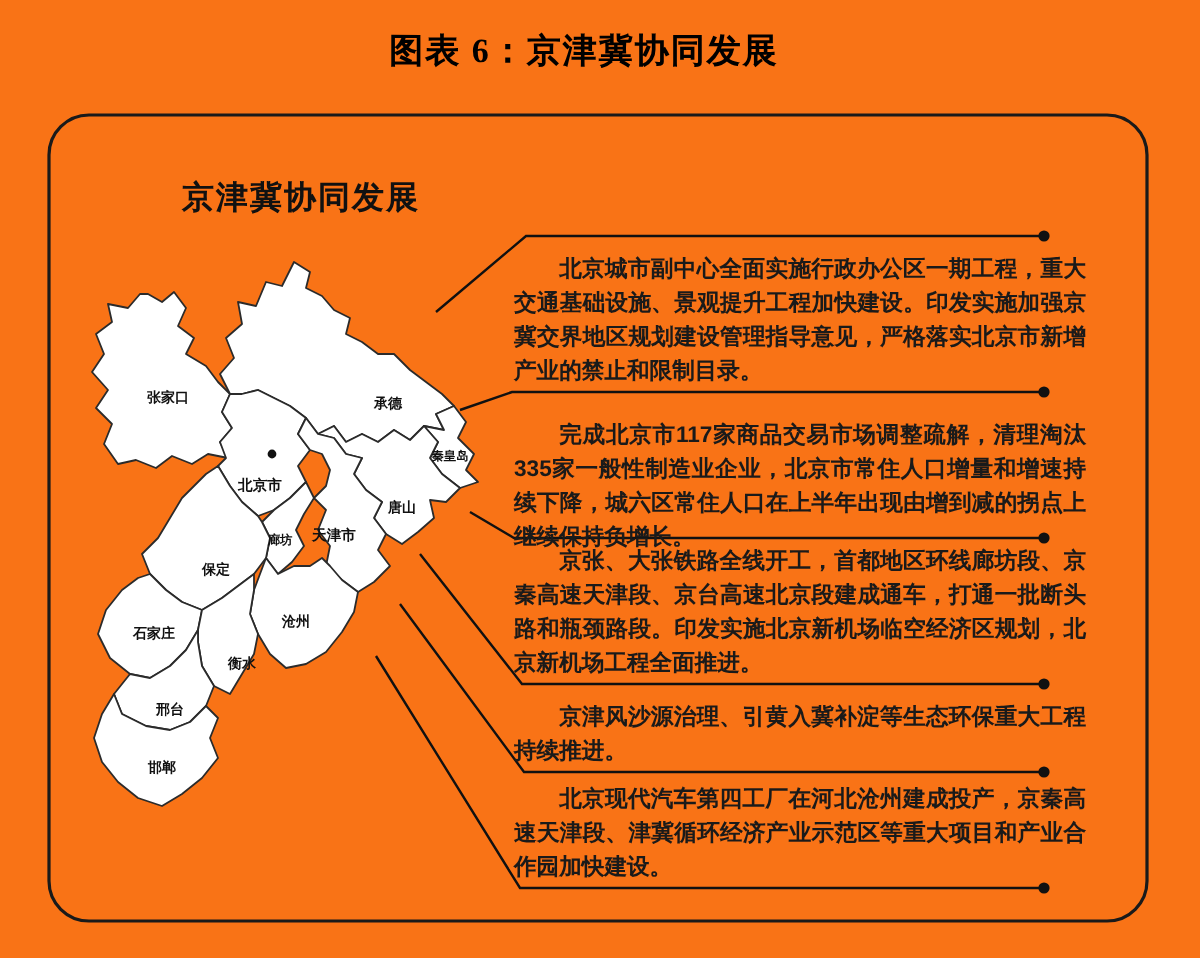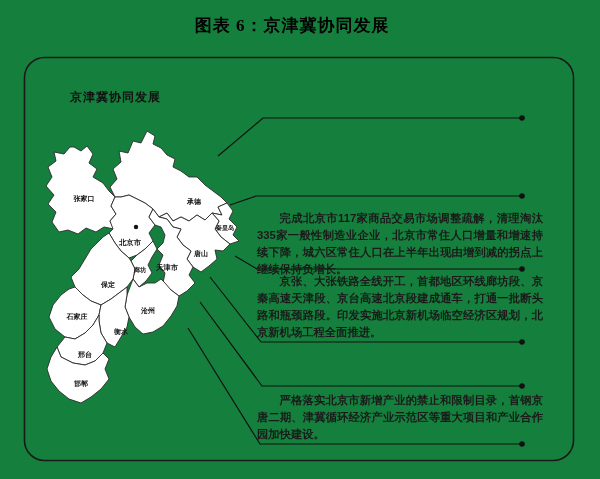--- a/index.html
+++ b/index.html
@@ -1,31 +1,31 @@
 <!DOCTYPE html>
 <html><head>
 <meta charset="utf-8">
 <style>
   * { margin:0; padding:0; box-sizing:border-box; }
   body { background:#fff; }
   .page {
     position:relative; width:600px; height:479px;
-    background:#15803d; overflow:hidden;
+    background:#f97316; overflow:hidden;
     font-family:"Liberation Sans", sans-serif; color:#1a1a1a;
   }
   .fig-title {
     position:absolute; top:14px; left:0; width:584px;
     text-align:center;
     font-family:"Liberation Serif","DejaVu Serif",serif;
     font-size:17px; font-weight:bold; letter-spacing:1px; color:#000;
   }
   .diagram-svg { position:absolute; left:0; top:0; width:600px; height:479px; }
   .map-title {
     position:absolute; left:70px; top:89px; width:140px;
-    text-align:left; font-size:12px; font-weight:bold; color:#111;
+    text-align:right; font-size:16px; font-weight:bold; color:#111;
     letter-spacing:1px;
   }
   .callout {
     position:absolute; left:257px; width:286px;
     font-size:11.3px; line-height:17px; font-weight:bold;
     text-align:justify; text-indent:2em; color:#1a1a1a;
   }
   .region { fill:#ffffff; stroke:#2b2b2b; stroke-width:0.9; stroke-linejoin:round; }
   .leader { fill:none; stroke:#111; stroke-width:1.2; }
   .panel-border { fill:none; stroke:#1a1a1a; stroke-width:1.6; }
@@ -93,17 +93,19 @@
       <path class="leader" d="M200,302 L262,386 L522,386"></path>
       <circle class="dot" cx="522" cy="386" r="2.8" fill="#111"></circle>
 
       <path class="leader" d="M188,328 L260,444 L522,444"></path>
       <circle class="dot" cx="522" cy="444" r="2.8" fill="#111"></circle>
     </g>
   </svg>
 
   <div class="map-title">京津冀协同发展</div>
 
+  <div class="callout" style="top:127px;">北京城市副中心全面实施行政办公区一期工程，重大交通基础设施、景观提升工程加快建设。印发实施加强京冀交界地区规划建设管理指导意见，严格落实北京市新增产业的禁止和限制目录。</div>
   <div class="callout" style="top:210px;">完成北京市117家商品交易市场调整疏解，清理淘汰335家一般性制造业企业，北京市常住人口增量和增速持续下降，城六区常住人口在上半年出现由增到减的拐点上继续保持负增长。</div>
   <div class="callout" style="top:273px;">京张、大张铁路全线开工，首都地区环线廊坊段、京秦高速天津段、京台高速北京段建成通车，打通一批断头路和瓶颈路段。印发实施北京新机场临空经济区规划，北京新机场工程全面推进。</div>
-  <div class="callout" style="top:392px;">严格落实北京市新增产业的禁止和限制目录，首钢京唐二期、津冀循环经济产业示范区等重大项目和产业合作园加快建设。</div>
+  <div class="callout" style="top:351px;">京津风沙源治理、引黄入冀补淀等生态环保重大工程持续推进。</div>
+  <div class="callout" style="top:392px;">北京现代汽车第四工厂在河北沧州建成投产，京秦高速天津段、津冀循环经济产业示范区等重大项目和产业合作园加快建设。</div>
 
 </div>
 
 </body></html>

